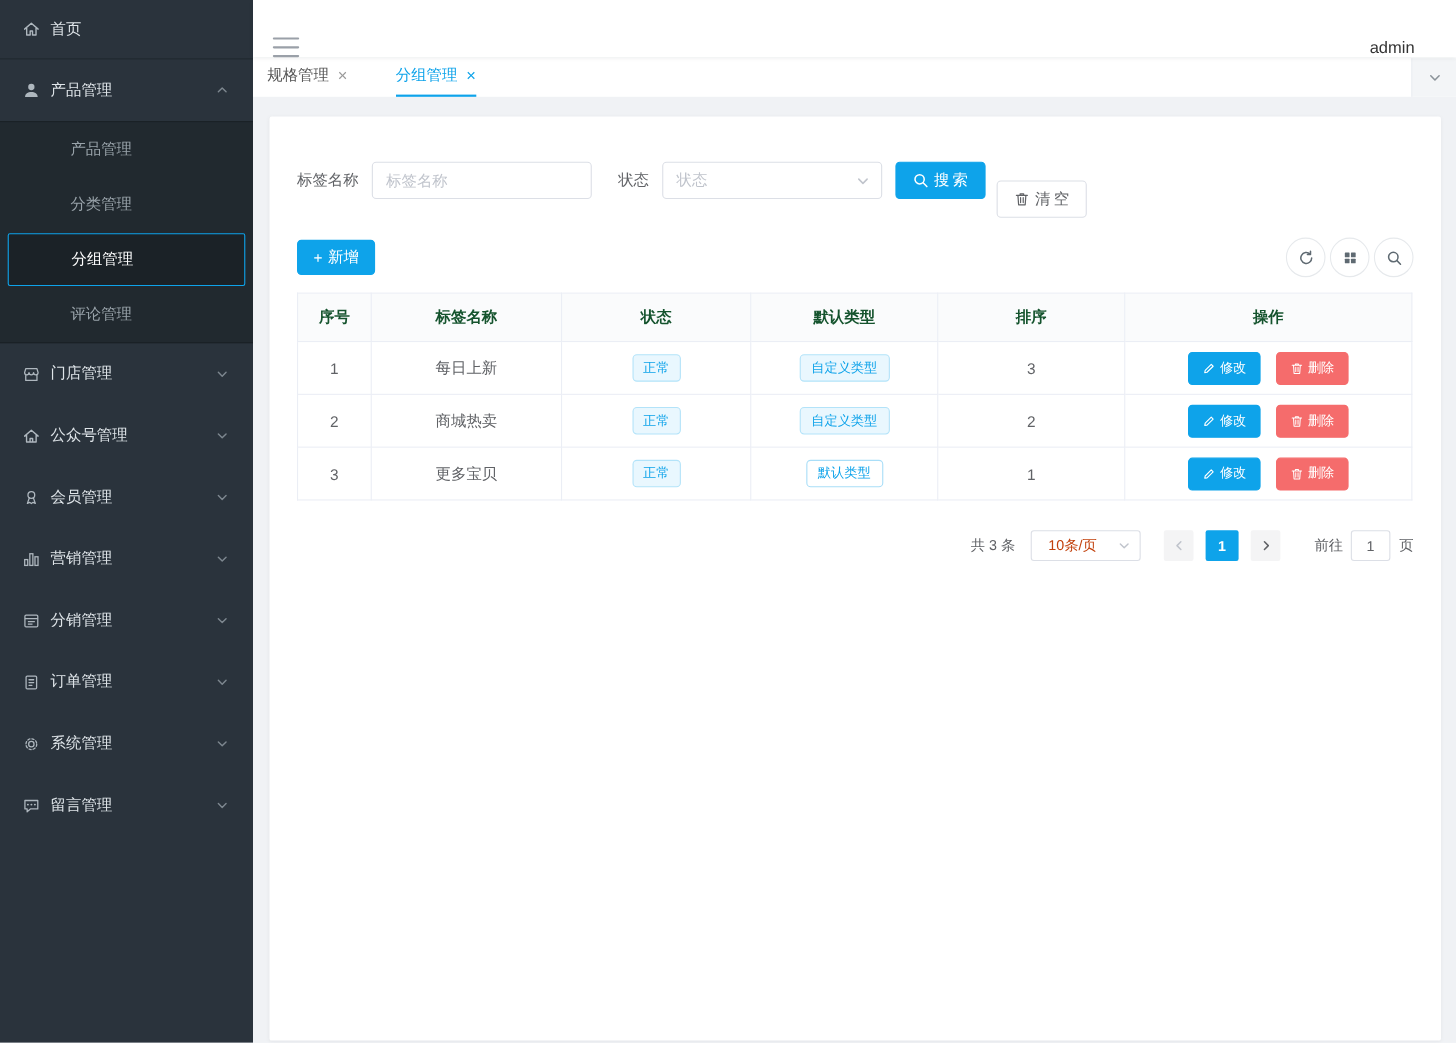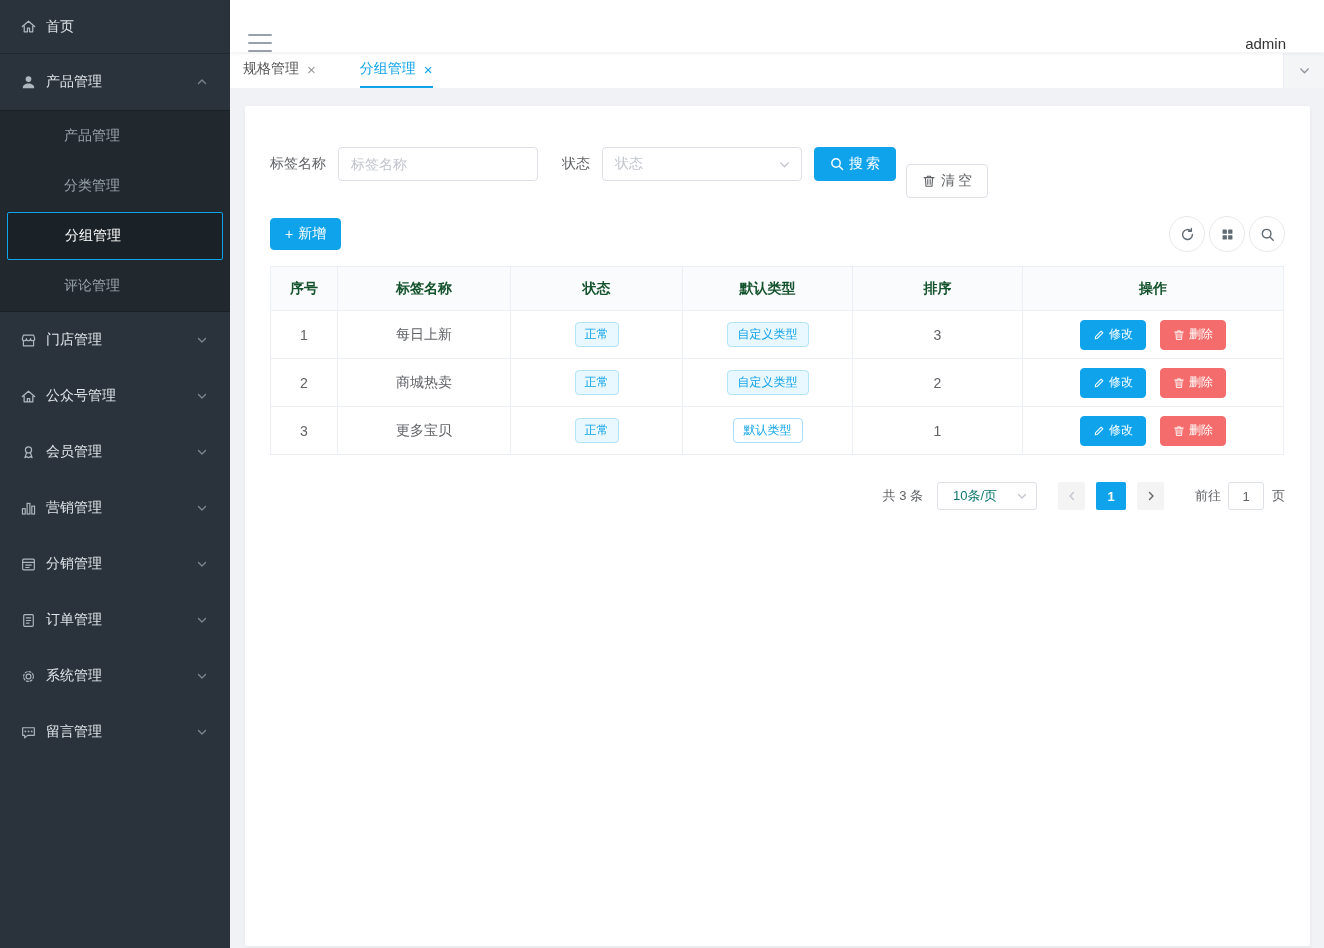--- a/index.html
+++ b/index.html
@@ -96,21 +96,21 @@
   .row-actions { display:inline-flex; gap:14px; }
   .btn-sm { height:30px; padding:12px 12px; font-size:12px; gap:4px; }
   .btn-sm .b-ico, .btn-sm .b-ico svg { width:12px; height:12px; }
 
   
   .pager { margin-top:27px; display:flex; align-items:center; justify-content:flex-end;
            color:#606266; font-size:13px; }
   .pg-total { margin-right:14px; }
   .pg-size { width:100px; height:28px; border:1px solid #dcdfe6; border-radius:3px; background:#fff;
              display:flex; align-items:center; padding:0 8px 0 15px; cursor:pointer; margin-right:21px; }
-  .pg-size .sel-text { flex:1; color:#0f766e; font-size:13px; }
+  .pg-size .sel-text { flex:1; color:#c2410c; font-size:13px; }
   .pg-size .sel-caret { color:#c0c4cc; width:12px; height:12px; }
   .pg-size .sel-caret svg { width:12px; height:12px; }
   .pg-btn { width:27px; height:28px; background:#f4f4f5; border-radius:2px; display:flex;
             align-items:center; justify-content:center; cursor:pointer; }
   .pg-btn svg { width:12px; height:12px; }
   .pg-prev { color:#c0c4cc; margin-right:11px; }
   .pg-next { color:#606266; margin-left:11px; }
   .pg-page { width:30px; height:28px; background:#0ea3ea; color:#fff; border-radius:2px;
              display:flex; align-items:center; justify-content:center; font-weight:bold; cursor:pointer; }
   .pg-goto { margin-left:31px; margin-right:7px; }

